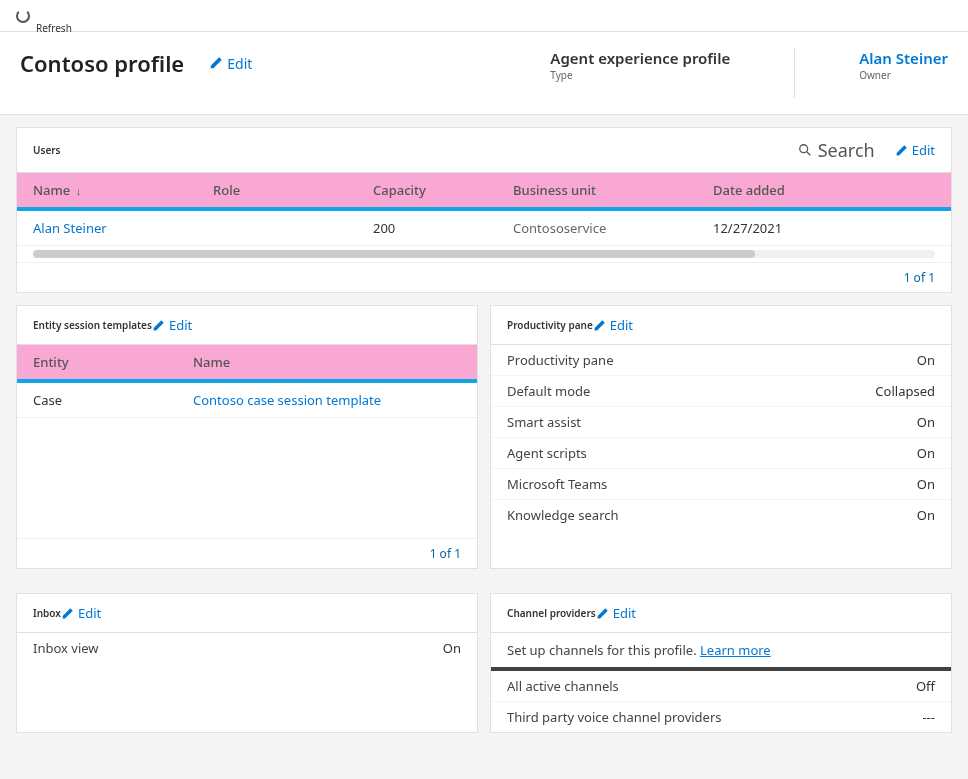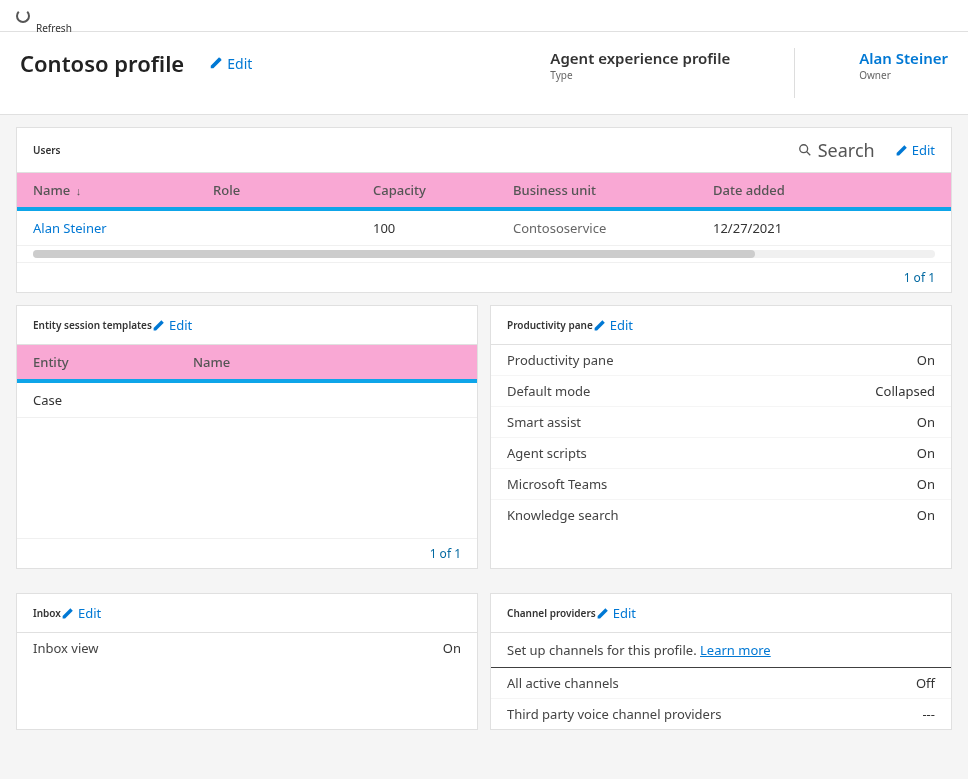--- a/index.html
+++ b/index.html
@@ -209,21 +209,21 @@
     .kv-key {
       color: #444;
     }
     .kv-value {
       color: #333;
     }
     .channel-desc {
       padding: 8px 16px;
       font-size: 13px;
       color: #444;
-      border-bottom: 1px solid #404040;
+      border-bottom: 4px solid #404040;
     }
     .channel-desc a {
       color: #0078d4;
       text-decoration: underline;
       cursor: pointer;
     }
     .sort-arrow {
       font-size: 11px;
       margin-left: 2px;
     }
@@ -284,21 +284,21 @@
       <div class="table-header-row">
         <span>Name <span class="sort-arrow">↓</span></span>
         <span>Role</span>
         <span>Capacity</span>
         <span>Business unit</span>
         <span>Date added</span>
       </div>
       <div class="table-data-row">
         <a class="table-link">Alan Steiner</a>
         <span></span>
-        <span>100</span>
+        <span>200</span>
         <span class="table-muted">Contososervice</span>
         <span>12/27/2021</span>
       </div>
     </div>
     <div class="scroll-bar-area">
       <div class="scroll-thumb"></div>
     </div>
     <div class="pagination">1 of 1</div>
   </div>
 
@@ -314,20 +314,21 @@
           <span>Edit</span>
         </a>
       </div>
       <div class="entity-table">
         <div class="table-header-row">
           <span>Entity</span>
           <span>Name</span>
         </div>
         <div class="table-data-row">
           <span>Case</span>
+          <a class="table-link">Contoso case session template</a>
         </div>
       </div>
       <div style="height: 120px;"></div>
       <div class="pagination">1 of 1</div>
     </div>
 
     <div class="section-card">
       <div class="section-header">
         <span class="section-title">Productivity pane</span>
         <a class="section-edit">

